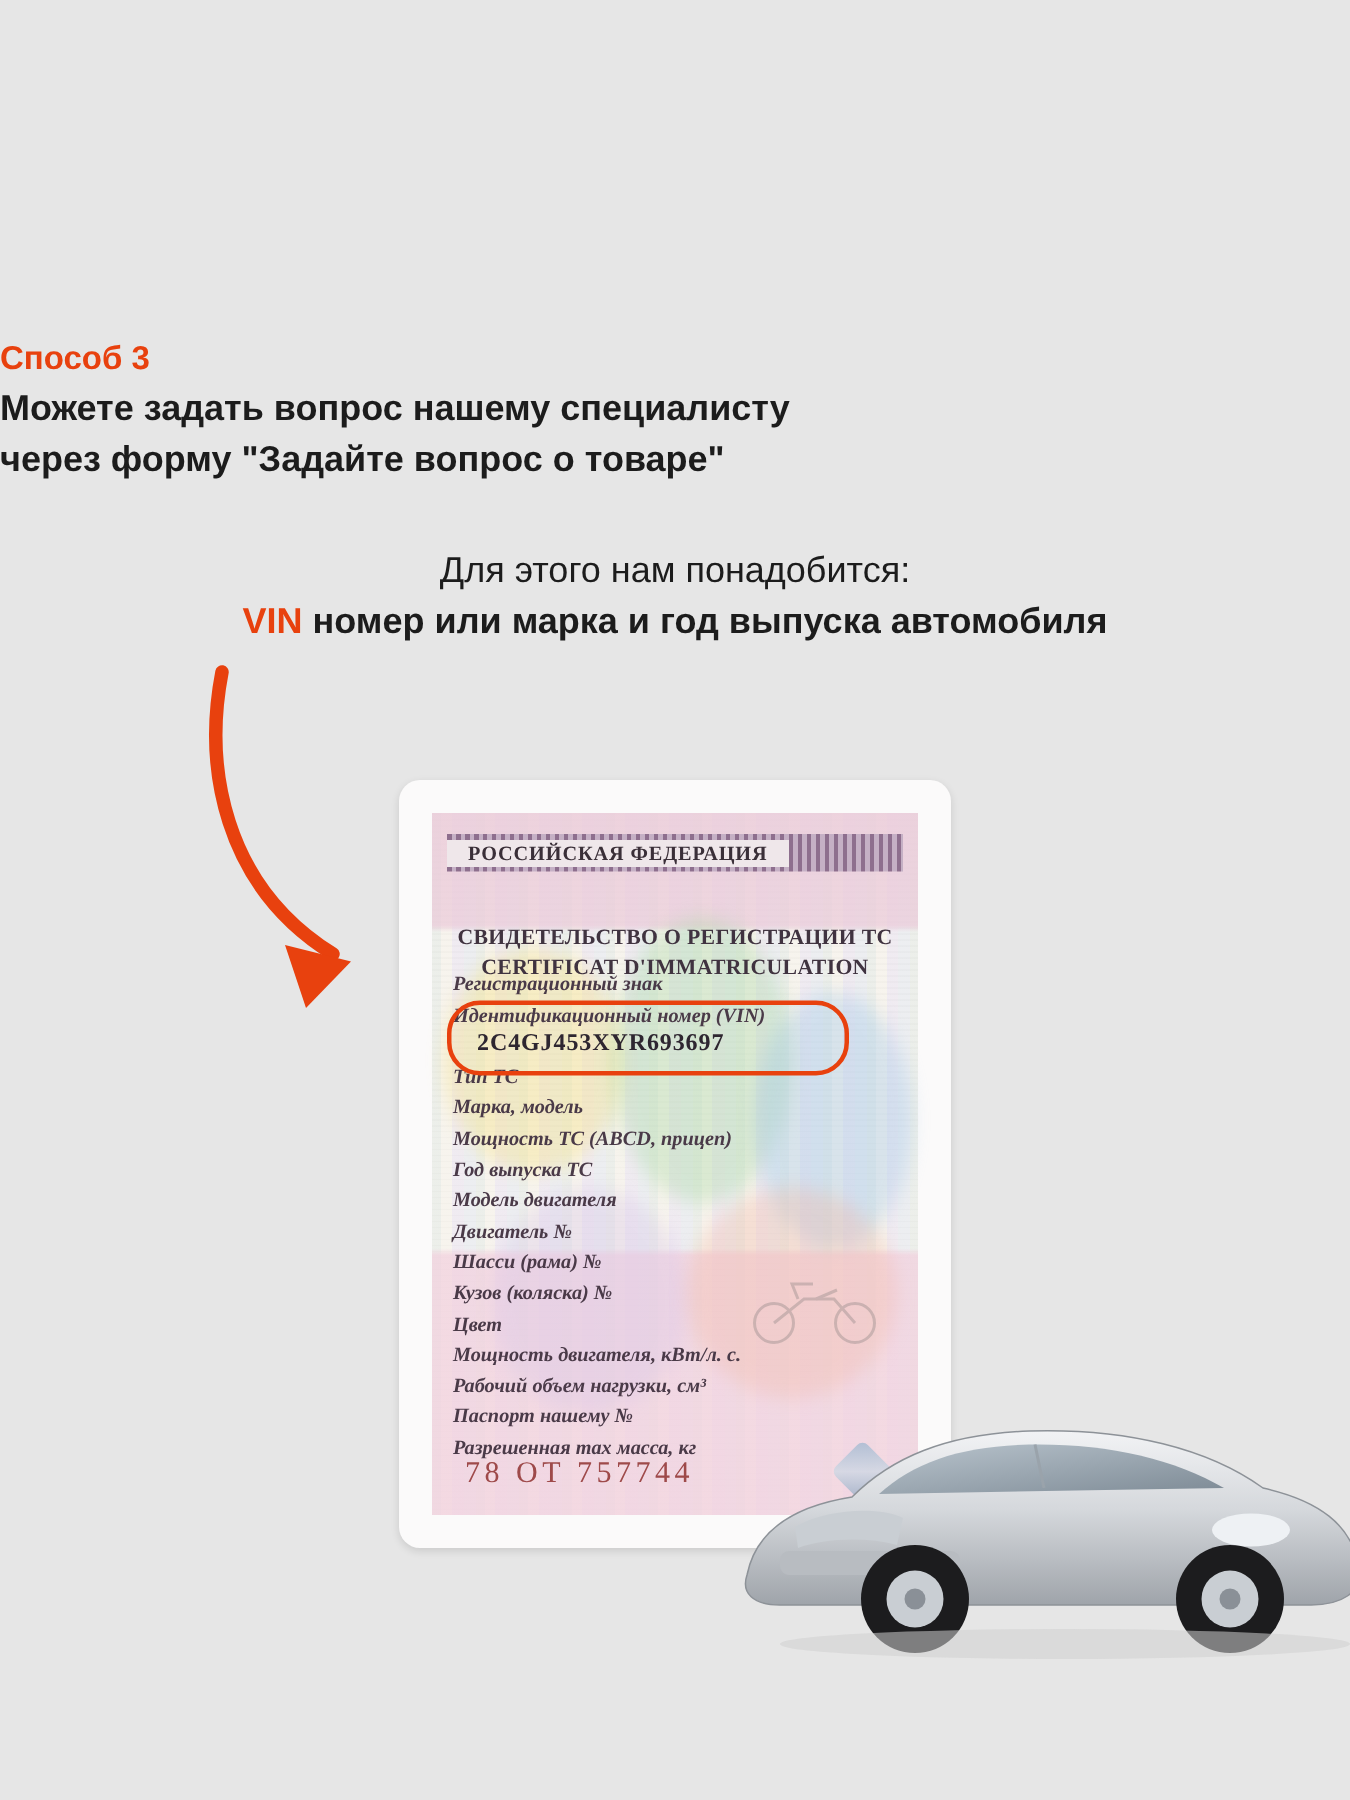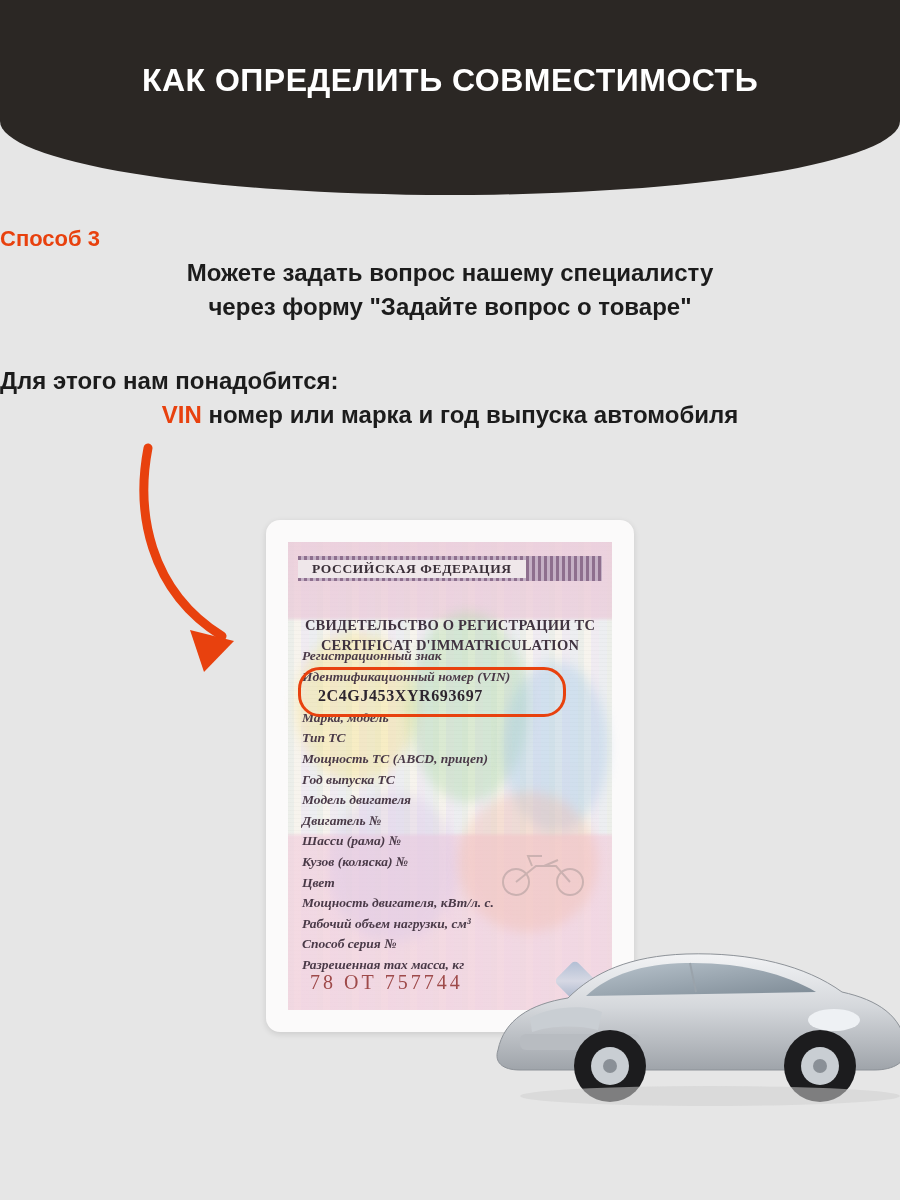--- a/index.html
+++ b/index.html
@@ -53,35 +53,35 @@
     width: 900px;
     color: #e8410e;
     font-size: 22px;
     font-weight: bold;
   }
   .lead {
     position: absolute;
     top: 256px;
     left: 0;
     width: 900px;
+    text-align: left;
+    color: #1c1c1c;
+    font-size: 24px;
+    font-weight: bold;
+    line-height: 34px;
+  }
+  .need-line {
+    position: absolute;
+    top: 367px;
+    left: 0;
+    width: 900px;
     text-align: center;
     color: #1c1c1c;
     font-size: 24px;
-    font-weight: bold;
-    line-height: 34px;
-  }
-  .need-line {
-    position: absolute;
-    top: 367px;
-    left: 0;
-    width: 900px;
-    text-align: left;
-    color: #1c1c1c;
-    font-size: 24px;
-    font-weight: bold;
+    font-weight: normal;
   }
   .need-detail {
     position: absolute;
     top: 401px;
     left: 0;
     width: 900px;
     text-align: center;
     color: #1c1c1c;
     font-size: 24px;
     font-weight: bold;
@@ -241,23 +241,20 @@
     bottom: 90px;
     width: 420px;
     height: 210px;
   }
 </style>
 </head>
 <body>
 
 <div class="page">
 
-  <div class="header">
-    <div class="header-title">КАК ОПРЕДЕЛИТЬ СОВМЕСТИМОСТЬ</div>
-  </div>
 
   <div class="method-label">Способ 3</div>
   <div class="lead">
     <div>Можете задать вопрос нашему специалисту</div>
     <div>через форму "Задайте вопрос о товаре"</div>
   </div>
   <div class="need-line">Для этого нам понадобится:</div>
   <div class="need-detail">
     <span class="vin">VIN</span><span> номер или марка и год выпуска автомобиля</span>
   </div>
@@ -281,32 +278,32 @@
         <span>РОССИЙСКАЯ ФЕДЕРАЦИЯ</span>
       </div>
 
       <div class="cert-h1">СВИДЕТЕЛЬСТВО О РЕГИСТРАЦИИ ТС</div>
       <div class="cert-h2">CERTIFICAT D'IMMATRICULATION</div>
 
       <div class="cert-fields">
         <div class="cert-field">Регистрационный знак</div>
         <div class="cert-field">Идентификационный номер (VIN)</div>
         <div class="cert-field" style="height:20.6px;"></div>
+        <div class="cert-field">Тип ТС</div>
         <div class="cert-field">Марка, модель</div>
-        <div class="cert-field">Тип ТС</div>
         <div class="cert-field">Мощность ТС (ABCD, прицеп)</div>
         <div class="cert-field">Год выпуска ТС</div>
         <div class="cert-field">Модель двигателя</div>
         <div class="cert-field">Двигатель №</div>
         <div class="cert-field">Шасси (рама) №</div>
         <div class="cert-field">Кузов (коляска) №</div>
         <div class="cert-field">Цвет</div>
         <div class="cert-field">Мощность двигателя, кВт/л. с.</div>
         <div class="cert-field">Рабочий объем нагрузки, см³</div>
-        <div class="cert-field">Способ серия              №</div>
+        <div class="cert-field">Паспорт нашему              №</div>
         <div class="cert-field">Разрешенная max масса, кг</div>
       </div>
 
       <div class="cert-vin-value">2C4GJ453XYR693697</div>
       <div class="vin-box"></div>
 
       <div class="moto">
         <svg width="90" height="56" viewBox="0 0 90 56" xmlns="http://www.w3.org/2000/svg">
           <circle cx="18" cy="40" r="13" stroke="#6b6b6b" stroke-width="2" fill="none"></circle>
           <circle cx="72" cy="40" r="13" stroke="#6b6b6b" stroke-width="2" fill="none"></circle>

